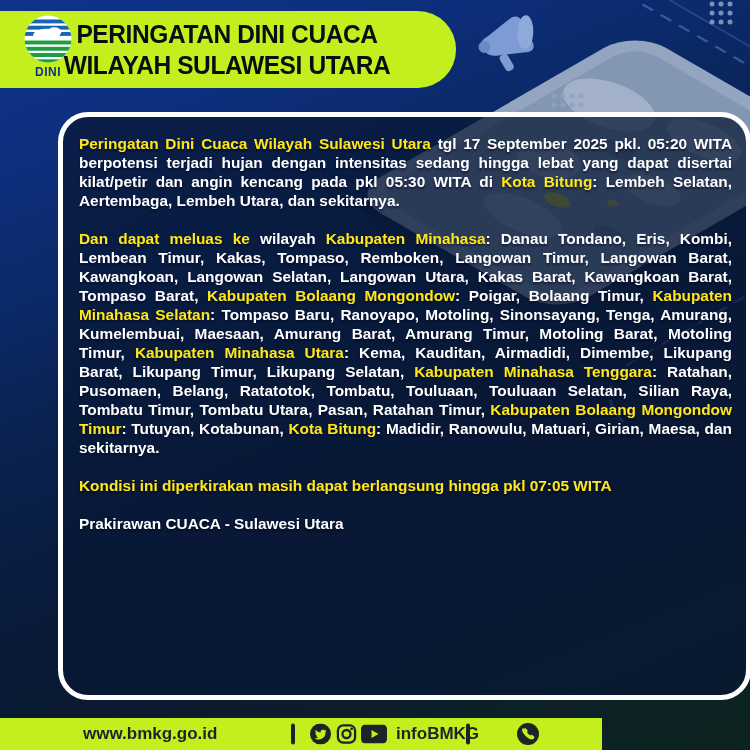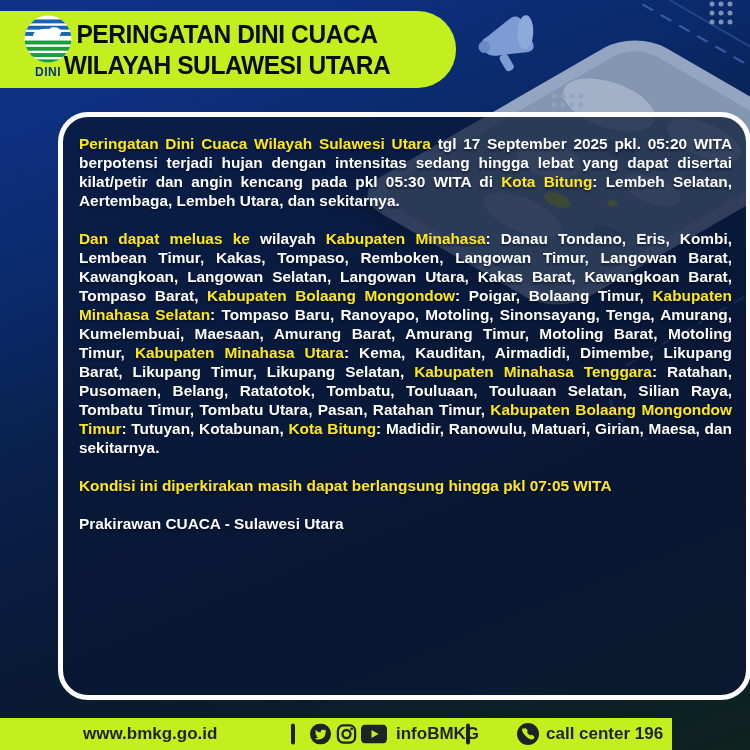--- a/index.html
+++ b/index.html
@@ -34,21 +34,21 @@
     margin-left:36px;
   }
   .para {
     color:#ffffff; font-weight:bold; font-size:15.4px; line-height:19px;
     text-align:justify; text-shadow:0 2px 2px rgba(0,0,25,.5);
   }
   .para + .para { margin-top:19px; }
   .y { color:#ffe719; }
   
   .footer {
-    position:absolute; left:0; bottom:0; width:672px; height:32px;
+    position:absolute; left:0; bottom:0; width:602px; height:32px;
     background:#c4ef1e; z-index:4; color:#1d2428;
   }
   .f-item { position:absolute; top:50%; transform:translateY(-50%); font-weight:bold; font-size:17px; white-space:nowrap; }
   .f-bar { width:4px; height:21px; background:#1d2428; border-radius:2px; }
   .f-icon { display:block; }
 </style>
 </head>
 <body>
 
 <svg class="decor" width="400" height="430" viewBox="0 0 400 430">
@@ -173,14 +173,13 @@
   </svg>
 
   <div class="f-item" style="left:396px;">infoBMKG</div>
   <div class="f-item f-bar" style="left:466px;"></div>
 
   <svg class="f-item f-icon" style="left:517px;" width="22" height="22" viewBox="0 0 24 24">
     <circle cx="12" cy="12" r="12" fill="#1d2428"></circle>
     <path d="M7.4 6.4c.9-.9 2.1-1 2.7-.2l1.3 1.8c.5.7.3 1.6-.5 2.2.8 1.5 2 2.7 3.5 3.5.6-.8 1.5-1 2.2-.5l1.8 1.3c.8.6.7 1.8-.2 2.7-1.2 1.2-3.3 1.1-5.5-.3-2.4-1.6-4.4-3.5-6-6-1.4-2.2-1.5-4.3-.3-5.5z" fill="#c4ef1e"></path>
   </svg>
 
-  <div class="f-item" style="left:546px;">call center 196</div>
 </div>
 
 </body></html>

